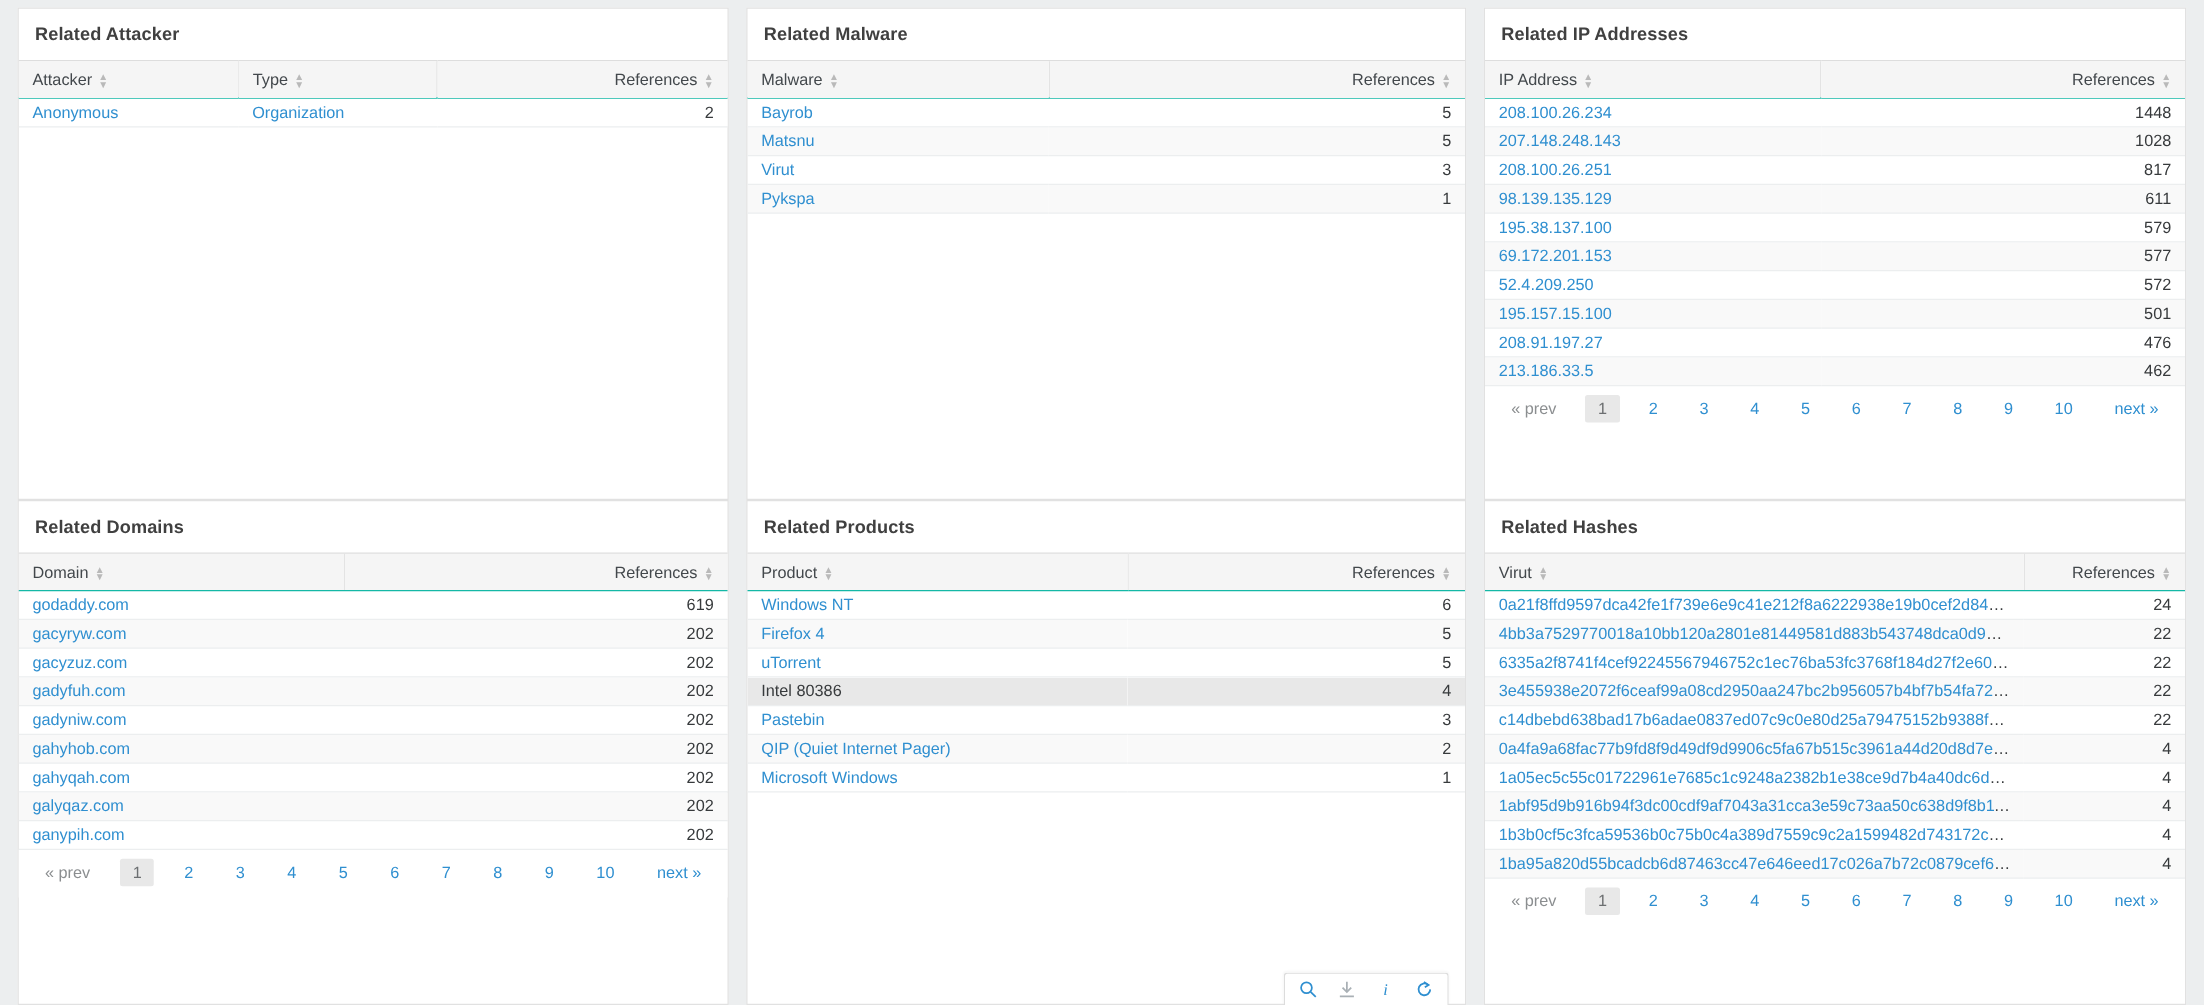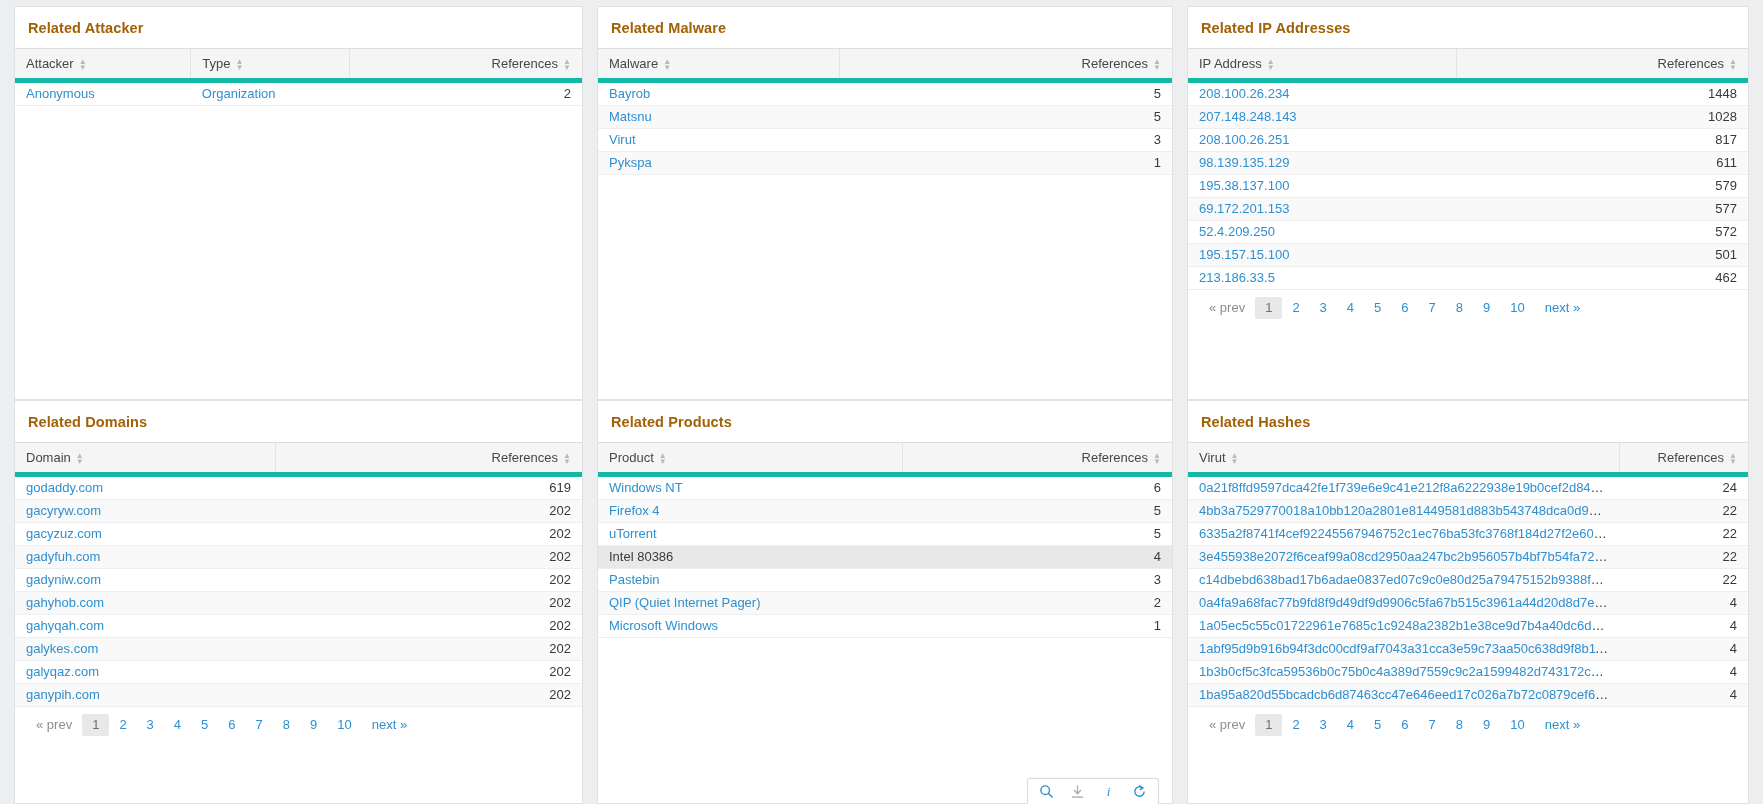--- a/index.html
+++ b/index.html
@@ -37,35 +37,35 @@
     height: 100%;
     display: flex;
     flex-direction: column;
     position: relative;
     overflow: visible;
   }
   .panel-header {
     padding: 13px 13px 12px 13px;
     font-weight: bold;
     font-size: 14.5px;
-    color: #a16207;
+    color: #404040;
     letter-spacing: 0.1px;
     flex: 0 0 auto;
   }
   .panel-body { flex: 1 1 auto; position: relative; }
 
   table.dt {
     width: 100%;
     border-collapse: collapse;
     table-layout: fixed;
   }
   table.dt thead th {
     background: #f5f5f5;
     border-top: 1px solid #ddd;
-    border-bottom: 5px solid #14b8a6;
+    border-bottom: 1px solid #14b8a6;
     font-weight: normal;
     font-size: 13px;
     color: #43484c;
     padding: 7px 11px 7px 11px;
     text-align: left;
     height: 28px;
     vertical-align: middle;
     position: relative;
     cursor: pointer;
     white-space: nowrap;
@@ -106,21 +106,21 @@
   a.lnk { color: #2f8fd0; text-decoration: none; cursor: pointer; }
 
   .pagination-row td {
     background: #fff;
     border-bottom: none;
     padding: 7px 11px 9px 11px;
     text-align: center;
   }
   .pager {
     display: flex;
-    justify-content: flex-start;
+    justify-content: space-between;
     align-items: center;
     gap: 0px;
     font-size: 13px;
   }
   .pager .pg {
     padding: 3px 10px;
     color: #2f8fd0;
     cursor: pointer;
     text-decoration: none;
     line-height: 16px;
@@ -273,20 +273,24 @@
                   <td><a class="lnk">69.172.201.153</a></td>
                   <td class="num">577</td>
                 </tr>
                 <tr>
                   <td><a class="lnk">52.4.209.250</a></td>
                   <td class="num">572</td>
                 </tr>
                 <tr>
                   <td><a class="lnk">195.157.15.100</a></td>
                   <td class="num">501</td>
+                </tr>
+                <tr>
+                  <td><a class="lnk">208.91.197.27</a></td>
+                  <td class="num">476</td>
                 </tr>
                 <tr>
                   <td><a class="lnk">213.186.33.5</a></td>
                   <td class="num">462</td>
                 </tr>
               </tbody>
             <tfoot>
               <tr class="pagination-row">
                 <td colspan="2">
                   <div class="pager">
@@ -346,24 +350,20 @@
                 <tr>
                   <td><a class="lnk">gadyniw.com</a></td>
                   <td class="num">202</td>
                 </tr>
                 <tr>
                   <td><a class="lnk">gahyhob.com</a></td>
                   <td class="num">202</td>
                 </tr>
                 <tr>
                   <td><a class="lnk">gahyqah.com</a></td>
-                  <td class="num">202</td>
-                </tr>
-                <tr>
-                  <td><a class="lnk">galykes.com</a></td>
                   <td class="num">202</td>
                 </tr>
                 <tr>
                   <td><a class="lnk">galyqaz.com</a></td>
                   <td class="num">202</td>
                 </tr>
                 <tr>
                   <td><a class="lnk">ganypih.com</a></td>
                   <td class="num">202</td>
                 </tr>

